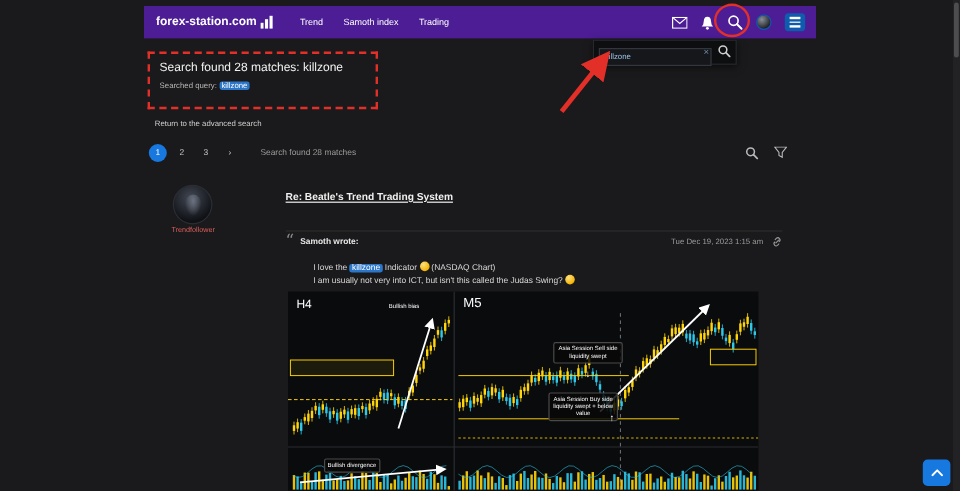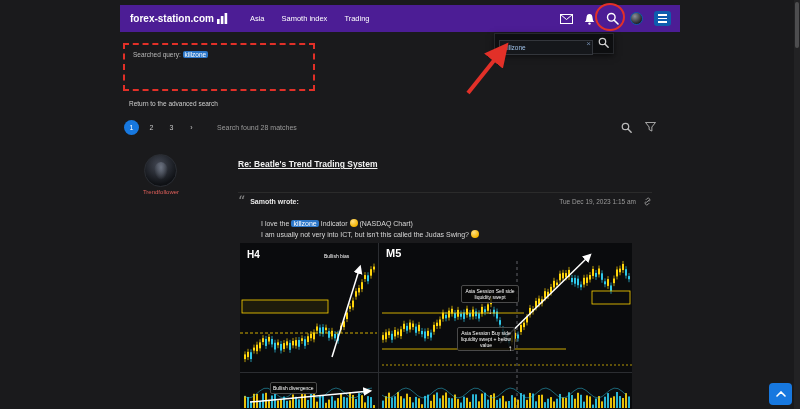--- a/index.html
+++ b/index.html
@@ -106,21 +106,21 @@
     background: radial-gradient(circle at 35% 30%, #ffe084, #f4b400 70%, #c98f00);
     overflow: hidden; color: transparent; font-size: 6px; line-height: 8px; vertical-align: -1px;
   }
 
   
   .chart {
     position: absolute; left: 240px; top: 243px; width: 392px; height: 166px;
     background: #0a0b0d; cursor: pointer; overflow: hidden;
   }
   .chart svg.paint { position: absolute; left: 0; top: 0; }
-  .chart .lbl { position: absolute; font-weight: bold; color: #fff; z-index: 3; }
+  .chart .lbl { position: absolute; font-weight: normal; color: #fff; z-index: 3; }
   .lbl-h4 { left: 7px; top: 6px; font-size: 10px; }
   .lbl-m5 { left: 146px; top: 4px; font-size: 11px; }
   .ann { position: absolute; z-index: 3; color: #fff; }
   .ann-box { background: rgba(8,8,8,.85); border: 0.5px solid #4a4a4a; text-align: center; padding: 2px; line-height: 6px; border-radius: 2px; font-size: 5px; }
   .ann-bias { left: 84px; top: 10px; font-size: 5px; }
   .ann-div { left: 30px; top: 139px; }
   .ann-sell { left: 221px; top: 42px; width: 58px; }
   .ann-buy { left: 217px; top: 84px; width: 58px; }
   .marker { position: absolute; z-index: 3; color: #fff; font-size: 8px; font-weight: bold; text-shadow: 0 0 2px #000; }
   .marker-down { left: 248px; top: 64px; }
@@ -141,21 +141,21 @@
 <header class="topbar">
   <a class="brand">
     <span class="brand-text">forex-station.com</span>
     <svg class="brand-logo" width="11" height="11" viewBox="0 0 11 11">
       <rect x="0" y="6" width="2.6" height="5" fill="#fff"></rect>
       <rect x="3.8" y="3" width="2.6" height="8" fill="#fff"></rect>
       <rect x="7.6" y="0" width="2.6" height="11" fill="#fff"></rect>
     </svg>
   </a>
   <nav class="topnav">
-    <a>Asia</a>
+    <a>Trend</a>
     <a>Samoth index</a>
     <a>Trading</a>
   </nav>
   <div class="top-icons">
     <svg width="13" height="10" viewBox="0 0 13 10">
       <rect x="0.5" y="0.5" width="12" height="9" fill="none" stroke="#fff" stroke-width="1"></rect>
       <path d="M0.5 0.5 L6.5 5.5 L12.5 0.5" fill="none" stroke="#fff" stroke-width="1"></path>
     </svg>
     <svg width="11" height="12" viewBox="0 0 11 12">
       <path d="M5.5 1 C3.3 1 2.6 2.8 2.5 4.6 L2 7.5 L0.8 9 H10.2 L9 7.5 L8.5 4.6 C8.4 2.8 7.7 1 5.5 1 Z" fill="#fff"></path>
@@ -192,20 +192,21 @@
 <svg class="red-arrow" width="70" height="62" viewBox="0 0 70 62">
   <defs>
     <marker id="ar" markerWidth="6" markerHeight="6" refX="4.2" refY="3" orient="auto">
       <path d="M0,0 L6,3 L0,6 z" fill="#e23028"></path>
     </marker>
   </defs>
   <line x1="16" y1="53" x2="52" y2="8" stroke="#e23028" stroke-width="4" marker-end="url(#ar)"></line>
 </svg>
 
 <div class="callout">
+  <h1>Search found 28 matches: killzone</h1>
   <div class="q">
     <span>Searched query:</span>
     <span class="hl">killzone</span>
   </div>
 </div>
 
 <a class="adv-link">Return to the advanced search</a>
 
 <div class="pager">
   <span class="page-btn active">1</span>

